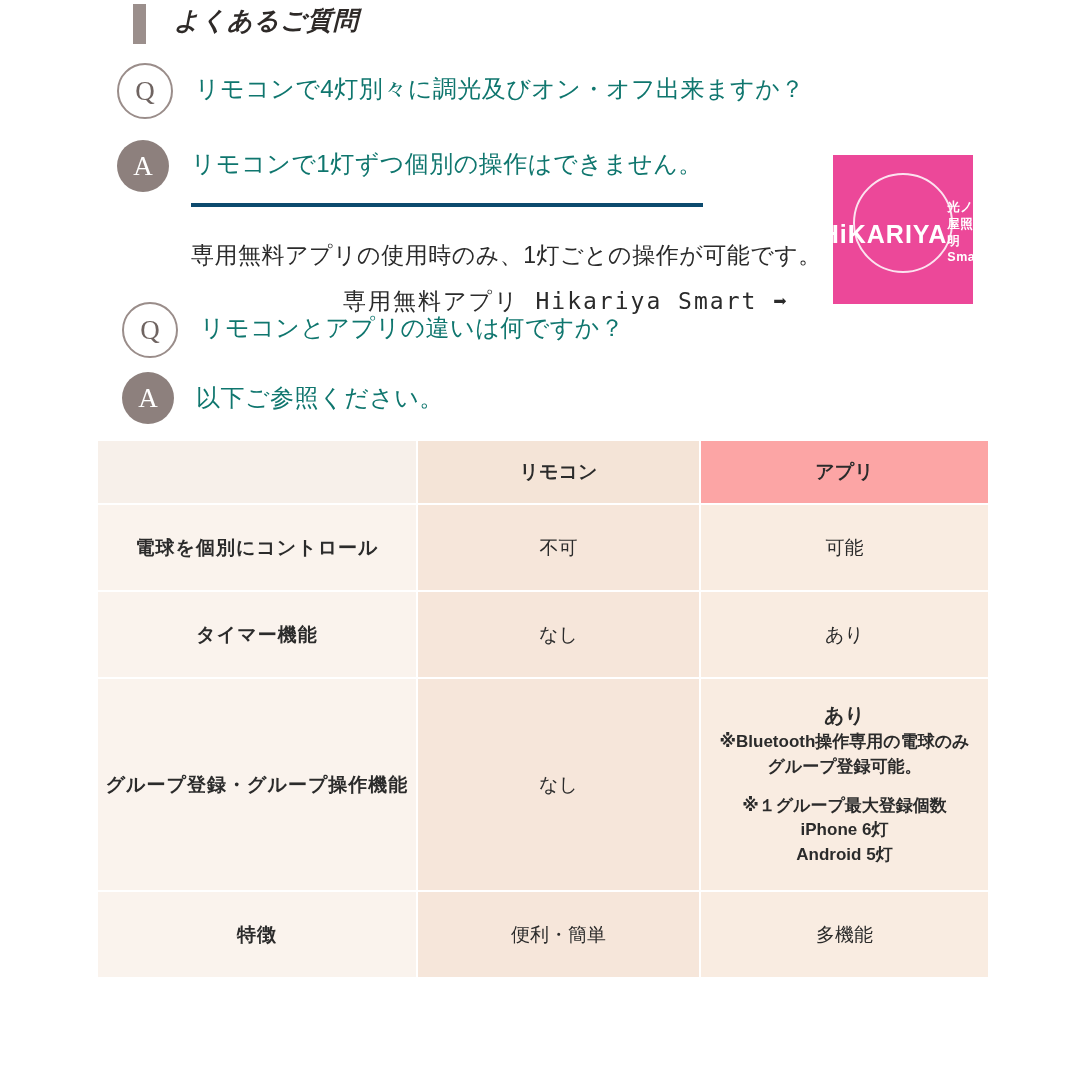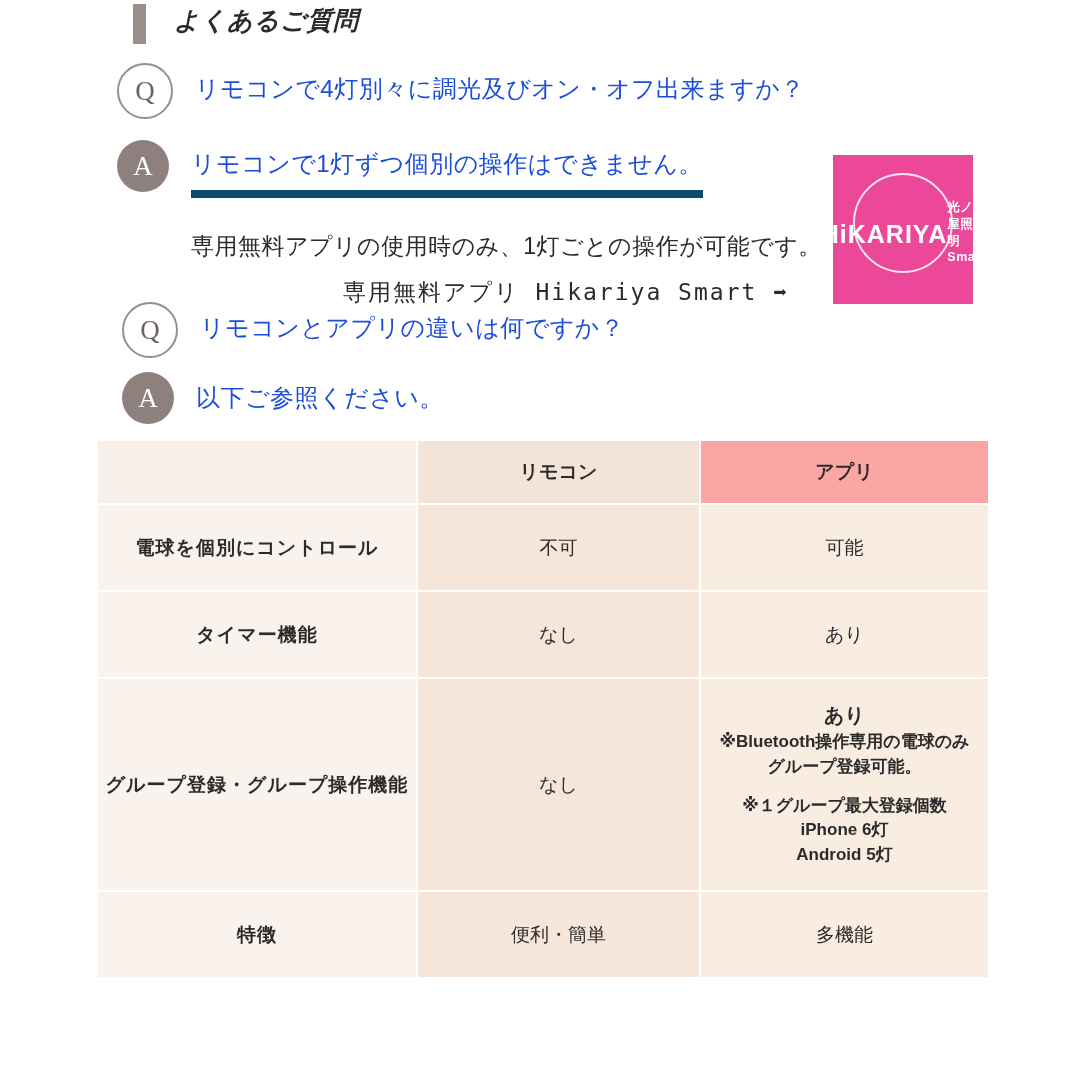--- a/index.html
+++ b/index.html
@@ -60,30 +60,30 @@
     color: #6f6461;
     background: #ffffff;
   }
   .badge.a {
     background: #8d807d;
     color: #ffffff;
   }
   .qa-text {
     font-size: 24px;
     line-height: 1.5;
-    color: #1d4ed8;
+    color: #0f766e;
     margin-left: 22px;
     padding-top: 8px;
     letter-spacing: 0.5px;
   }
 
   .answer-underline {
     display: inline-block;
-    border-bottom: 8px solid #0c4a6e;
-    padding-bottom: 8px;
+    border-bottom: 4px solid #0c4a6e;
+    padding-bottom: 21px;
   }
 
   .sub-line {
     font-size: 23px;
     color: #2b2b2b;
     letter-spacing: 0.5px;
   }
   .app-line {
     font-size: 23px;
     letter-spacing: 2px;

